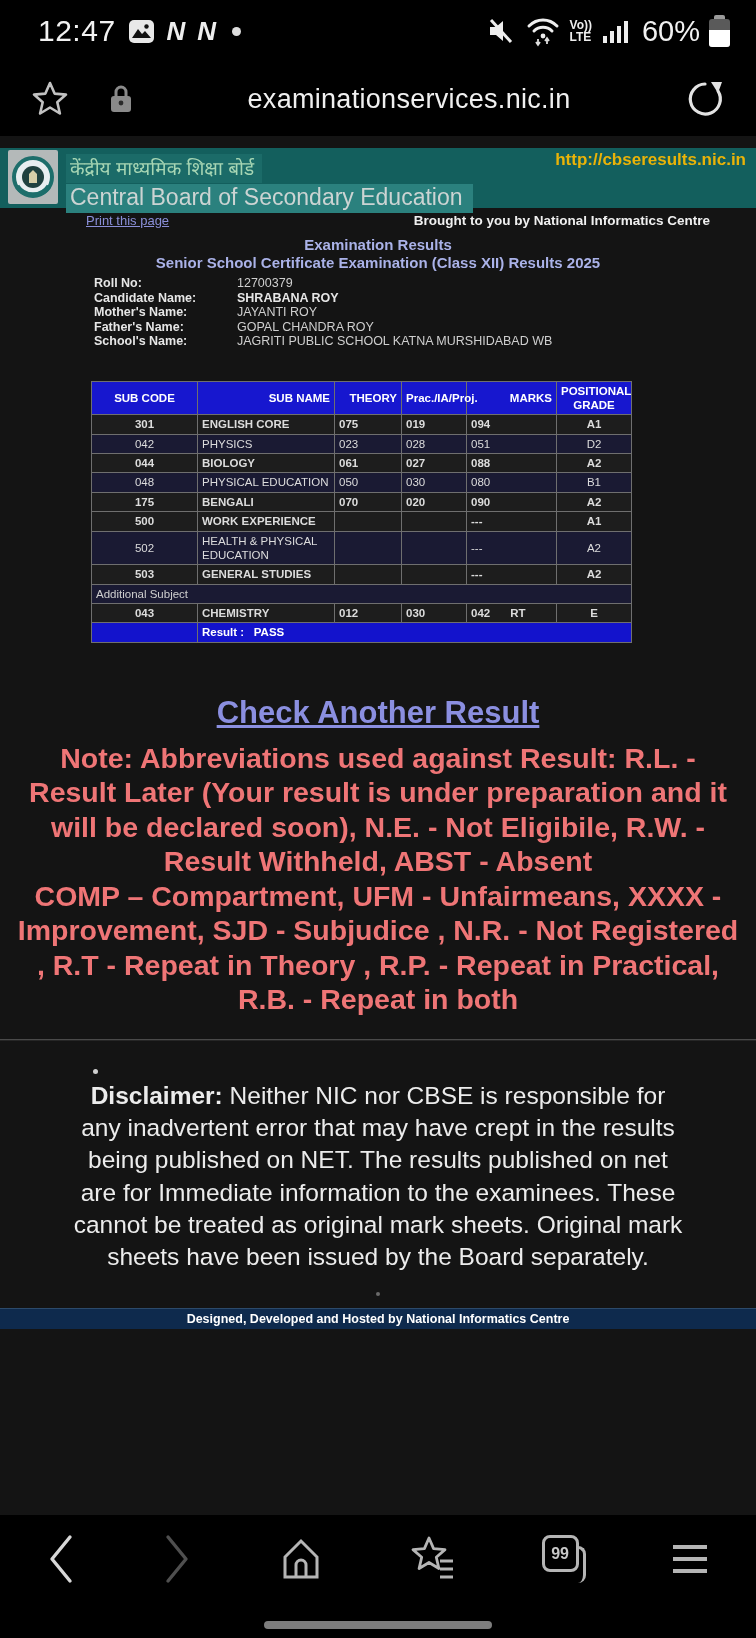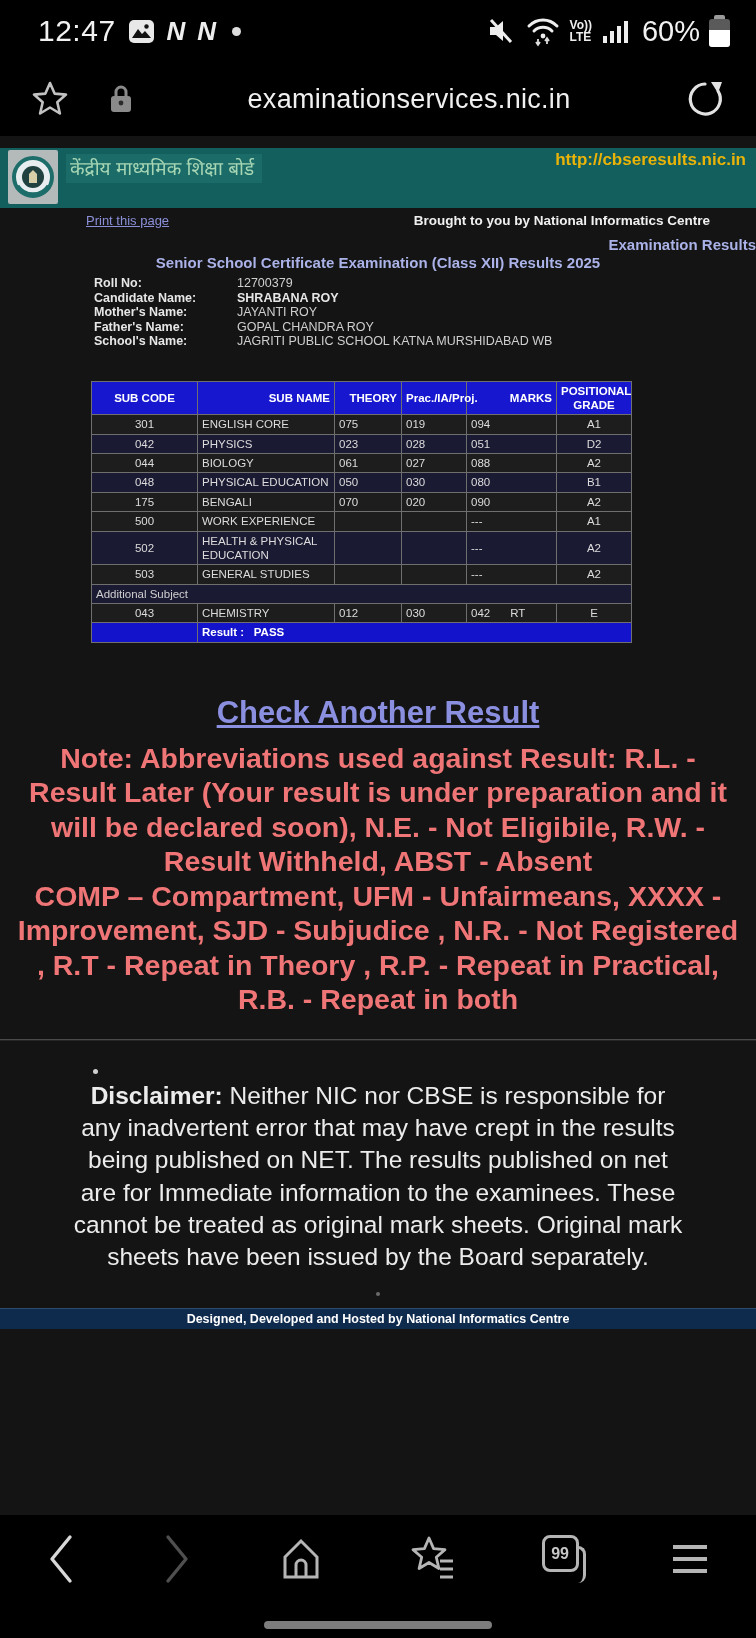--- a/index.html
+++ b/index.html
@@ -33,36 +33,36 @@
   .sh-url { position:absolute; top:2px; right:10px; font-size:17px; font-weight:bold; color:#eab308; }
   .sh-logo { position:absolute; left:8px; top:2px; width:50px; height:54px; background:#b4b9b9; border-radius:2px; display:flex; align-items:center; justify-content:center; }
   .sh-lines { position:absolute; left:66px; top:6px; }
   .sh-hindi { display:inline-block; background:#1b6b68; color:#a7d6b4; font-size:19px; padding:1px 8px 2px 4px; }
   .sh-eng { display:block; background:#2b817e; color:#ccd4d3; font-size:23px; padding:0 10px 2px 4px; margin-top:1px; width:fit-content; }
 
   .meta-row { display:flex; justify-content:space-between; align-items:flex-start; padding:5px 46px 0 86px; }
   .print-link { color:#8a8fd8; font-size:13px; text-decoration:underline; }
   .brought { color:#f0f0f0; font-size:13.5px; font-weight:bold; }
 
-  .res-title { text-align:right; color:#aab2e8; font-weight:bold; font-size:15px; margin-top:8px; }
+  .res-title { text-align:center; color:#aab2e8; font-weight:bold; font-size:15px; margin-top:8px; }
   .res-subtitle { text-align:center; color:#aab2e8; font-weight:bold; font-size:15px; margin-top:1px; }
 
   .fields { margin:5px 0 0 94px; }
   .field-row { display:flex; line-height:14.5px; margin-bottom:0; }
   .field-label { width:143px; color:#e6e6e6; font-weight:bold; font-size:12.5px; }
   .field-value { color:#cfcfcf; font-size:12.5px; }
   .field-value.bold { font-weight:bold; color:#e6e6e6; }
 
   
   .marks-table { border-collapse:collapse; margin:32px 0 0 91px; width:540px; table-layout:fixed; font-size:11.5px; }
   .marks-table th, .marks-table td { border:1px solid #6f6f6f; padding:2px 4px; color:#dcdcdc; line-height:1.25; }
   .marks-table th { background:#1717cf; color:#fff; font-weight:bold; text-align:right; height:32px; }
   .marks-table th.c, .marks-table td.c { text-align:center; }
   .col-code{width:106px;} .col-name{width:137px;} .col-theory{width:67px;} .col-prac{width:65px;} .col-marks{width:90px;} .col-grade{width:75px;}
-  tr.row-dark td { background:#1d1d1d; }
+  tr.row-dark td { background:#1d1d1d;font-weight:bold; }
   tr.row-tint td { background:#1a1a33; }
   tr.addl-row td { background:#1a1a33; color:#cfcfcf; }
   tr.result-row td { background:#1313cc; color:#fff; font-weight:bold; }
   .marks-flag { margin-left:20px; }
 
   
   .check-link { display:block; text-align:center; margin-top:52px; color:#8b8fe0; font-size:31px; font-weight:bold; text-decoration:underline; }
   .note { color:#ef7576; font-weight:bold; font-size:28.5px; text-align:center; line-height:1.21; margin:10px 14px 0 14px; }
   .note + .note { margin-top:0; }
 
@@ -168,20 +168,21 @@
       <span class="sh-logo">
         <svg width="44" height="46" viewBox="0 0 44 46">
             <circle cx="22" cy="23" r="19" fill="#e8eef0" stroke="#1d6e6b" stroke-width="4"></circle>
             <circle cx="22" cy="23" r="11" fill="#20413f"></circle>
             <path d="M18 29 v-9 l4 -4 4 4 v9 z" fill="#d8cfa8"></path>
             <path d="M6 32 a19 19 0 0 0 32 0" fill="none" stroke="#1d6e6b" stroke-width="5"></path>
           </svg>
       </span>
       <span class="sh-lines">
         <span class="sh-hindi">केंद्रीय माध्यमिक शिक्षा बोर्ड</span>
+        <span class="sh-eng">Central Board of Secondary Education</span>
       </span>
     </div>
 
     <div class="meta-row">
       <a class="print-link" href="#">Print this page</a>
       <span class="brought">Brought to you by National Informatics Centre</span>
     </div>
 
     <div class="res-title">Examination Results</div>
     <div class="res-subtitle">Senior School Certificate Examination (Class XII) Results 2025</div>

